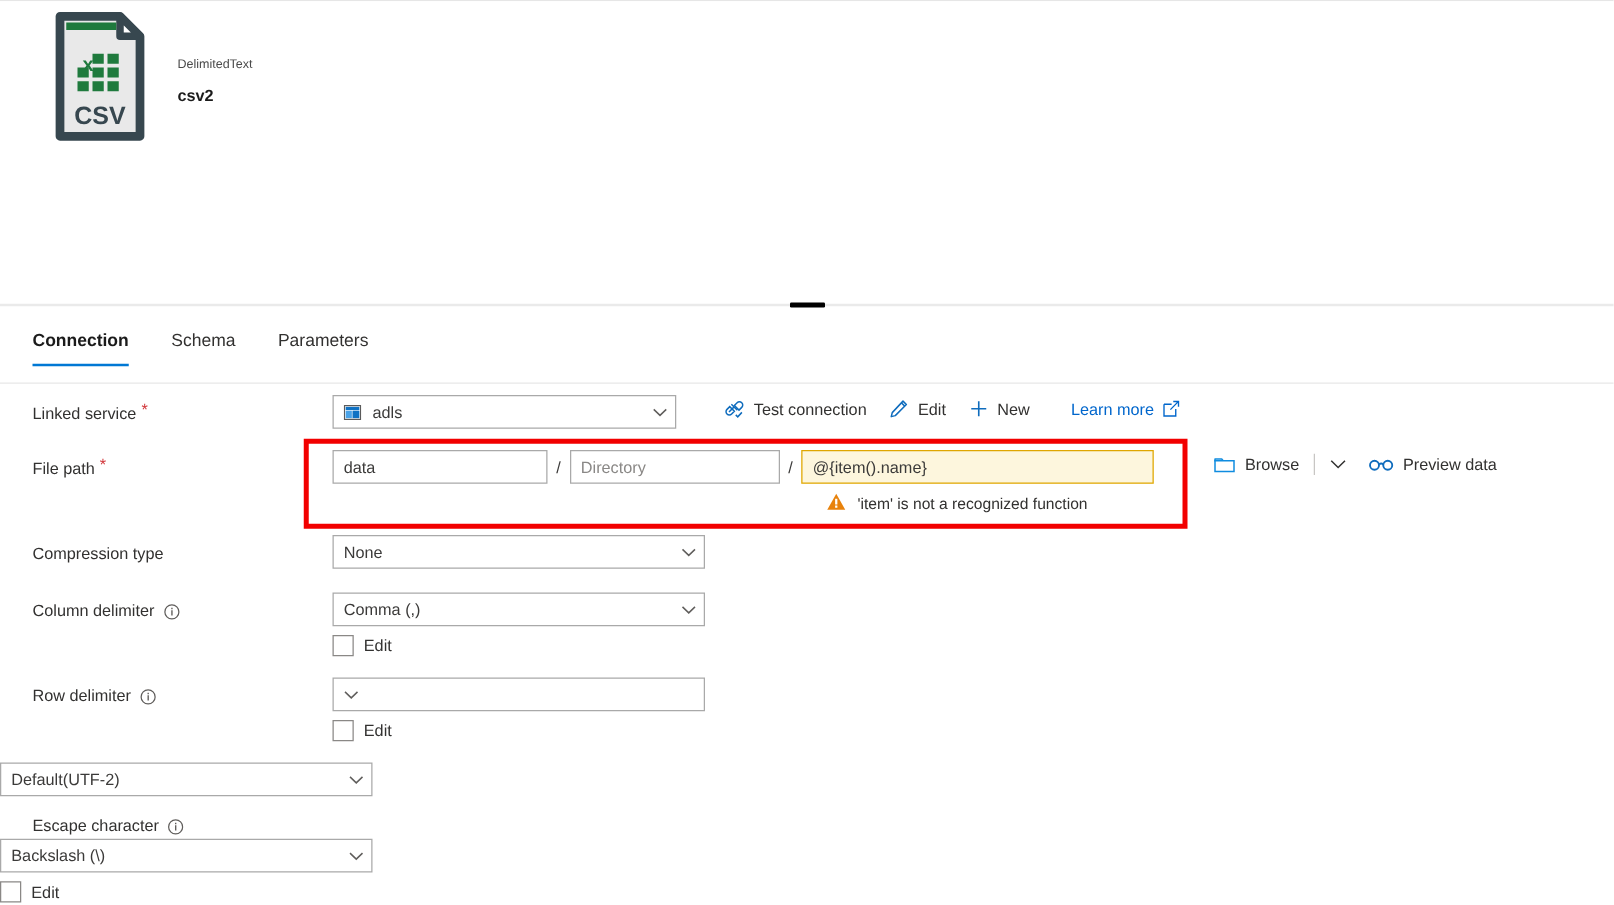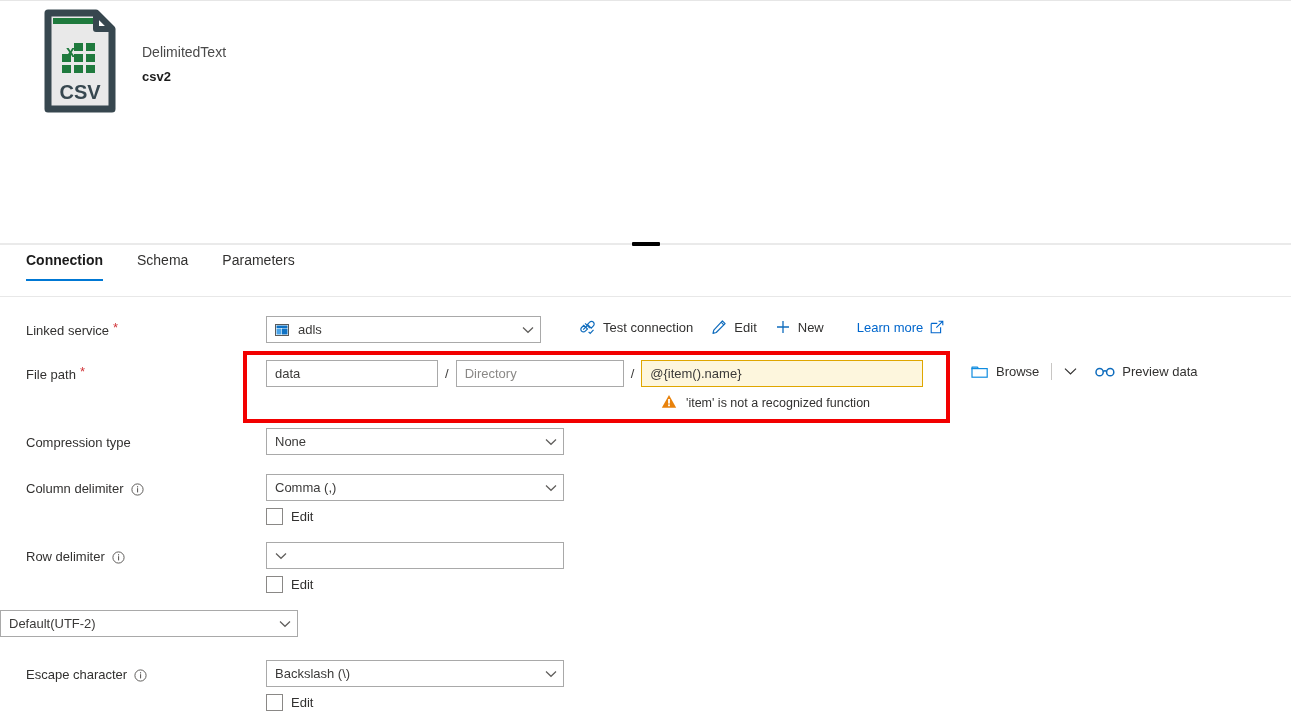--- a/index.html
+++ b/index.html
@@ -30,21 +30,21 @@
     left: 44px; top: 8px;
     display: flex;
     align-items: flex-start;
   }
   .csv-icon { width: 72px; height: 104px; flex: none; }
   .entity-text {
     margin-left: 26px;
     padding-top: 33px;
   }
   .entity-type {
-    font-size: 14px;
+    font-size: 10px;
     color: #4a4a4a;
     line-height: 20px;
   }
   .entity-name {
     font-size: 13px;
     font-weight: bold;
     color: #1b1b1b;
     line-height: 22px;
     margin-top: 4px;
   }
@@ -63,24 +63,24 @@
     top: 242px;
     width: 28px; height: 4px;
     background: #000000;
     border-radius: 1px;
   }
 
   
   .tab-bar {
     position: absolute;
     left: 0; right: 0; top: 245px;
-    height: 52px;
+    height: 62px;
     border-bottom: 1px solid #e8e8e8;
     display: flex;
-    align-items: flex-start;
+    align-items: center;
     padding-left: 26px;
   }
   .tab {
     position: relative;
     font-size: 14px;
     color: #323130;
     margin-right: 34px;
     padding: 6px 0 14px 0;
     cursor: pointer;
     line-height: 18px;
@@ -461,21 +461,21 @@
         <span class="dd-text">Default(UTF-2)</span>
         <span class="chev">
           <svg width="12" height="8" viewBox="0 0 12 8">
               <path d="M1 1.5 L6 6.3 L11 1.5" fill="none" stroke="#605e5c" stroke-width="1.2"></path>
             </svg>
         </span>
       </div>
     </div>
   </div>
 
-  <div class="row" style="margin-top:20px;">
+  <div class="row" style="margin-top:6px;flex-direction:column;">
     <div class="lbl">
       <span>Escape character</span>
       <span class="info-ic">
         <svg width="13" height="13" viewBox="0 0 13 13">
           <circle cx="6.5" cy="6.5" r="5.6" fill="none" stroke="#605e5c" stroke-width="1"></circle>
           <rect x="6" y="5.2" width="1.1" height="4.2" fill="#605e5c"></rect>
           <rect x="6" y="3.2" width="1.1" height="1.2" fill="#605e5c"></rect>
         </svg>
       </span>
     </div>

